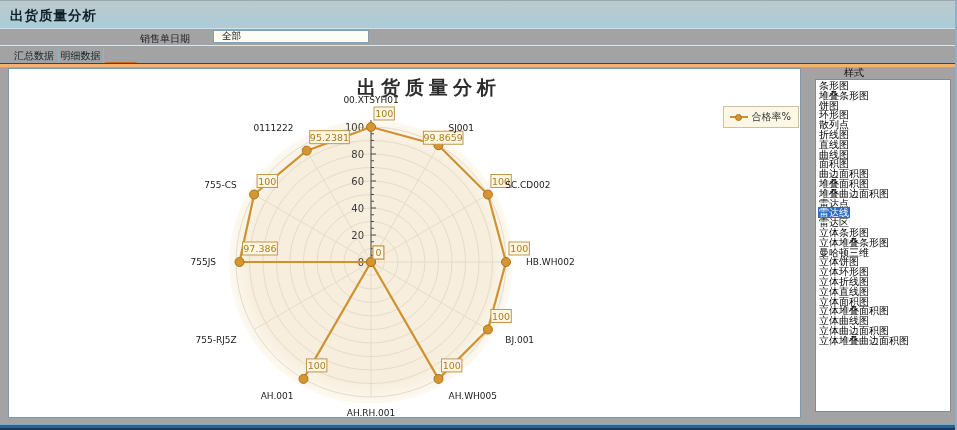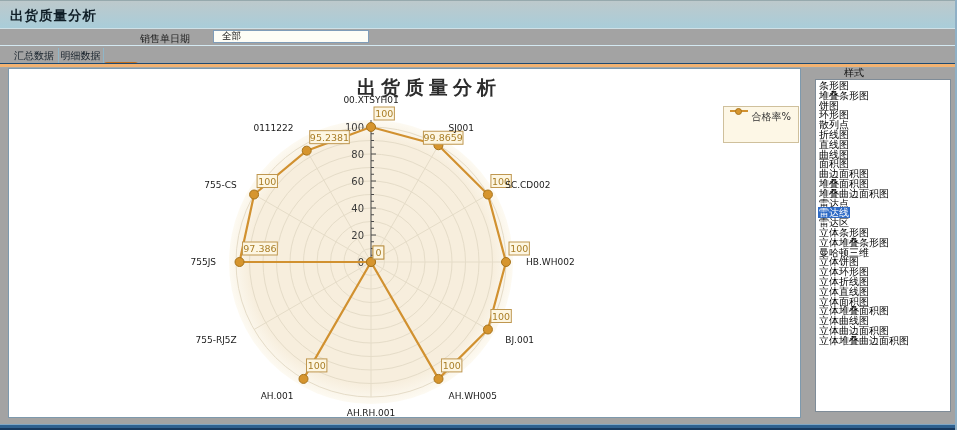--- a/index.html
+++ b/index.html
@@ -28,21 +28,21 @@
     font-weight:normal;color:#641503;text-align:center;}
   .tabborder{position:absolute;left:0;top:63px;width:957px;height:5px;background:#f2b271;
     border-top:1px solid #1e4a73;border-bottom:1px solid #a2a8aa;box-sizing:border-box;}
   
   .chart-panel{position:absolute;left:8px;top:68px;width:793px;height:350px;
     background:#fff;border:1px solid #7d99ad;box-sizing:border-box;}
   .chart-title{position:absolute;left:140px;top:6px;width:560px;text-align:center;
     font-size:19px;font-weight:bold;color:#2c2c2c;letter-spacing:5px;
     font-family:"DejaVu Serif","Liberation Serif",serif;}
   .legend{position:absolute;right:1px;top:37px;background:#fdf7e6;border:1px solid #cfc09c;
-    padding:3px 7px 18px 6px;font-size:10px;color:#333;display:flex;}
+    padding:3px 7px 3px 6px;font-size:10px;color:#333;display:flex;align-items:center;}
   .legend .line{width:18px;height:2px;background:#d19130;position:relative;margin-right:3px;}
   .legend .dot{position:absolute;left:5px;top:-2.5px;width:7px;height:7px;border-radius:50%;
     background:#d6952e;border:1px solid #a8741c;box-sizing:border-box;}
   .chart-panel svg{position:absolute;left:0;top:0;overflow:visible;}
   
   .style-caption{position:absolute;left:844px;top:66px;font-size:10px;color:#101010;}
   .style-list{position:absolute;left:815px;top:79px;width:136px;height:333px;background:#fff;
     border:1px solid #7f8c98;box-sizing:border-box;overflow:hidden;font-size:10px;
     line-height:9.8px;padding:1px 0 0 0;}
   .style-list .opt{padding-left:2px;white-space:nowrap;color:#000;cursor:default;}

